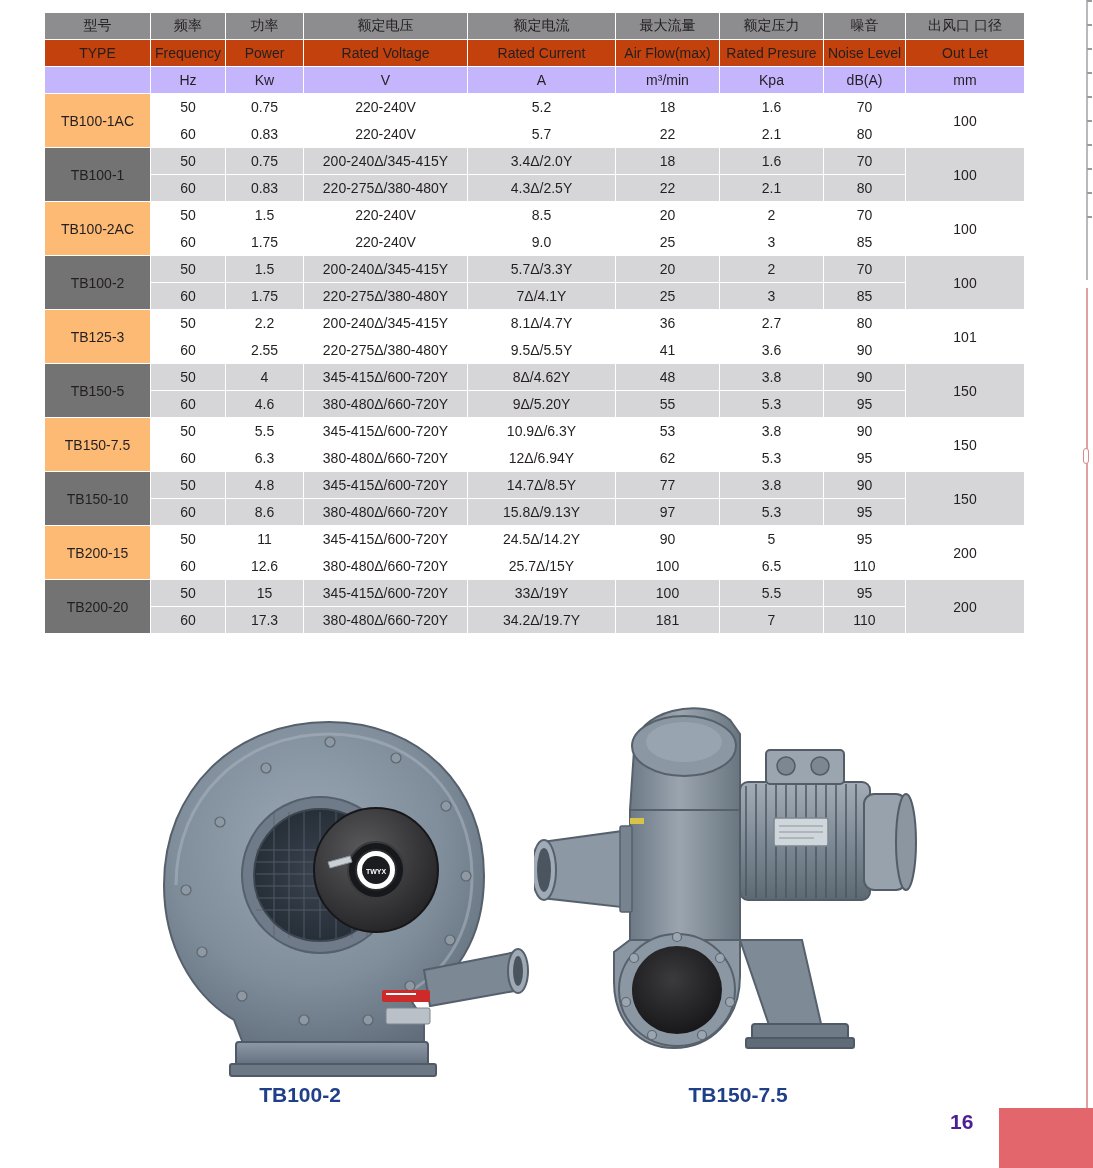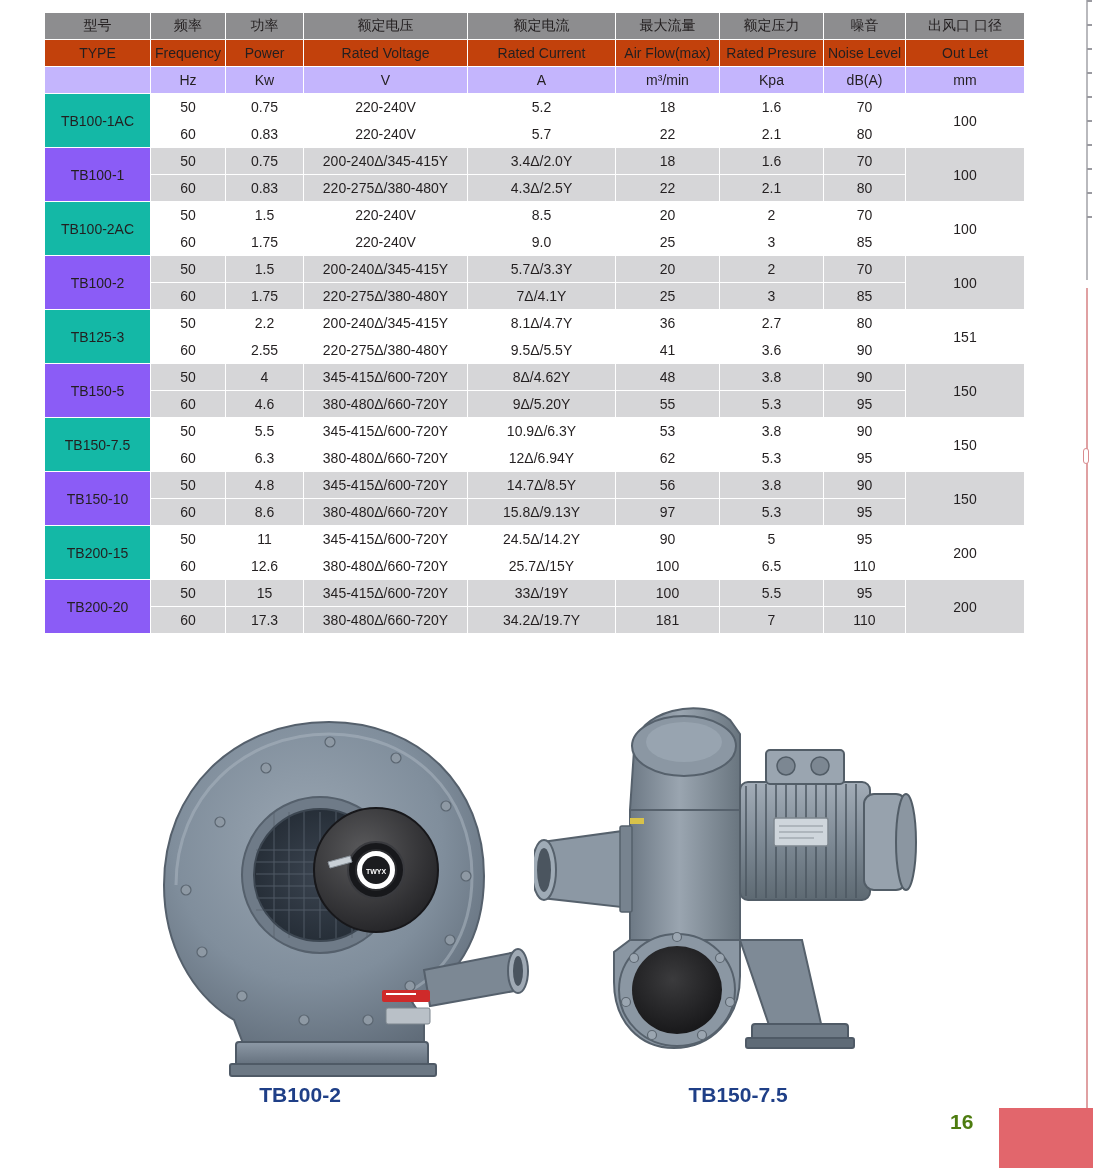--- a/index.html
+++ b/index.html
@@ -116,24 +116,24 @@
     border: 1px solid #b5b5b7;
     background: #ffffff;
     height: 28.5px;
     font-size: 14.5px;
   }
   tbody tr.shade td {
     background: #d6d6d8;
   }
   td.model {
     font-size: 15px;
-    background: #14b8a6;
+    background: #fdba74;
   }
   td.model.shade-model {
-    background: #8b5cf6;
+    background: #737373;
   }
   td.outlet {
     font-size: 15px;
     background: #ffffff;
   }
   td.outlet.shade-model {
     background: #d6d6d8;
   }
 
   
@@ -158,21 +158,21 @@
   }
   .cap-left { left: 150px; top: 1083px; }
   .cap-right { left: 588px; top: 1083px; }
 
   .page-number {
     position: absolute;
     left: 950px;
     top: 1110px;
     font-size: 21px;
     font-weight: bold;
-    color: #4d7c0f;
+    color: #4c1d95;
   }
 
   svg { display: block; }
 </style>
 </head>
 <body>
 
 <div class="page">
 
   <div class="table-wrap">
@@ -306,21 +306,21 @@
           </tr>
           <tr>
             <td class="model" rowspan="2">TB125-3</td>
             <td>50</td>
             <td>2.2</td>
             <td>200-240Δ/345-415Y</td>
             <td>8.1Δ/4.7Y</td>
             <td>36</td>
             <td>2.7</td>
             <td>80</td>
-            <td class="outlet" rowspan="2">151</td>
+            <td class="outlet" rowspan="2">101</td>
           </tr>
           <tr>
             <td>60</td>
             <td>2.55</td>
             <td>220-275Δ/380-480Y</td>
             <td>9.5Δ/5.5Y</td>
             <td>41</td>
             <td>3.6</td>
             <td>90</td>
           </tr>
@@ -363,21 +363,21 @@
             <td>62</td>
             <td>5.3</td>
             <td>95</td>
           </tr>
           <tr class="shade">
             <td class="model shade-model" rowspan="2">TB150-10</td>
             <td>50</td>
             <td>4.8</td>
             <td>345-415Δ/600-720Y</td>
             <td>14.7Δ/8.5Y</td>
-            <td>56</td>
+            <td>77</td>
             <td>3.8</td>
             <td>90</td>
             <td class="outlet shade-model" rowspan="2">150</td>
           </tr>
           <tr class="shade">
             <td>60</td>
             <td>8.6</td>
             <td>380-480Δ/660-720Y</td>
             <td>15.8Δ/9.13Y</td>
             <td>97</td>

